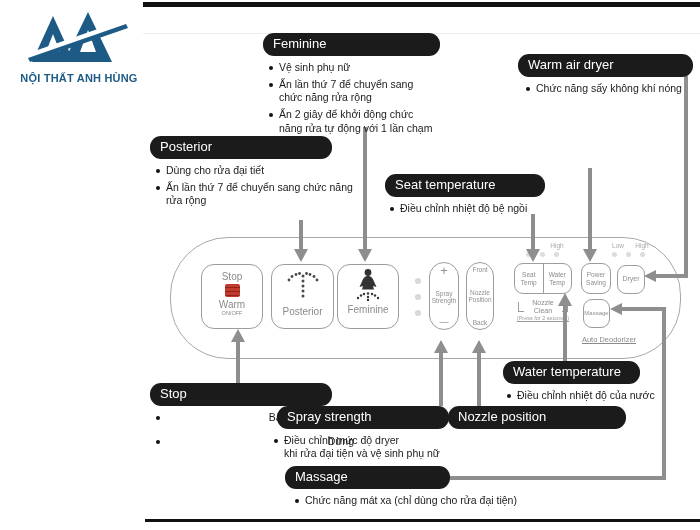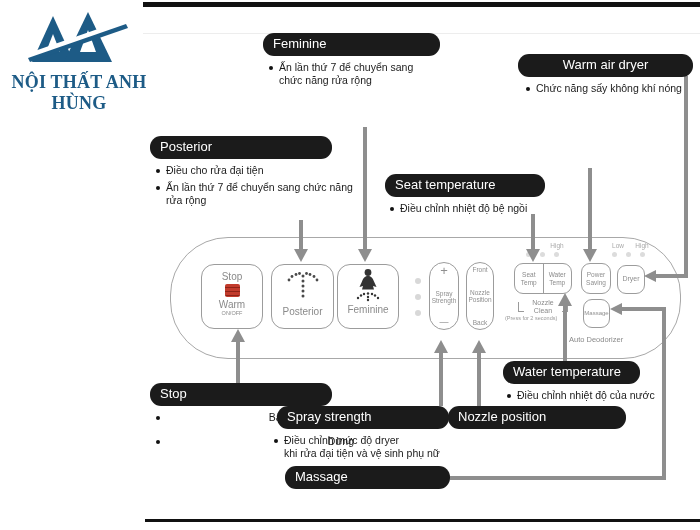--- a/index.html
+++ b/index.html
@@ -6,21 +6,21 @@
   body{font-family:"Liberation Sans","DejaVu Sans",sans-serif;background:#fff;}
   #canvas{position:relative;width:700px;height:530px;background:#fff;overflow:hidden;}
 
   .abs{position:absolute;}
 
   
   .rule{position:absolute;background:#111;}
 
   
   #logo-text{position:absolute;left:0px;top:72px;width:158px;text-align:center;
-    font-weight:bold;font-size:18px;letter-spacing:.2px;color:#1d5b86;font-family:Liberation Serif, serif;}
+    font-weight:bold;font-size:11px;letter-spacing:.2px;color:#1d5b86;}
 
   
   .callout{position:absolute;z-index:3;}
   .co-head{background:#1b1b1b;color:#fff;font-size:13px;line-height:18px;
     padding:2px 10px 3px 10px;border-radius:11px;box-sizing:border-box;white-space:nowrap;}
   .co-list{list-style:none;margin:5px 0 0 4px;padding:0;font-size:10.5px;color:#1a1a1a;line-height:1.25;}
   .co-list li{position:relative;padding-left:12px;margin-bottom:4px;white-space:pre-line;}
   .co-list li::before{content:"";position:absolute;left:2px;top:4.5px;width:4px;height:4px;
     border-radius:50%;background:#111;}
 
@@ -29,21 +29,21 @@
     border:1.5px solid #a8a8a8;border-radius:58px;background:#fff;z-index:1;box-sizing:border-box;}
   .btn{position:absolute;border:1.5px solid #9c9c9c;border-radius:13px;background:#fff;
     color:#8a8a8a;text-align:center;box-sizing:border-box;}
   .btn-sm{border-radius:9px;font-size:6.5px;line-height:1.15;display:flex;
     align-items:center;justify-content:center;color:#8f8f8f;}
   .pill{border-radius:15px;font-size:6.5px;display:flex;flex-direction:column;
     align-items:center;justify-content:space-between;padding:3px 0;color:#8f8f8f;}
   .led{position:absolute;width:6px;height:6px;border-radius:50%;background:#d8d8d8;}
   .led-s{position:absolute;width:5px;height:5px;border-radius:50%;background:#dcdcdc;}
   .led-label{position:absolute;font-size:6.5px;color:#a9a9a9;width:30px;text-align:center;}
-  .tinytext{position:absolute;color:#8a8a8a;}
+  .tinytext{position:absolute;color:#8a8a8a;text-align:center;text-decoration:underline;}
 
   
   .vline{position:absolute;width:4px;background:#8e8e8e;z-index:2;}
   .hline{position:absolute;height:4px;background:#8e8e8e;z-index:2;}
   .arr{position:absolute;width:0;height:0;z-index:2;}
   .arr-down{border-left:7px solid transparent;border-right:7px solid transparent;border-top:13px solid #8e8e8e;}
   .arr-up{border-left:7px solid transparent;border-right:7px solid transparent;border-bottom:13px solid #8e8e8e;}
   .arr-left{border-top:6px solid transparent;border-bottom:6px solid transparent;border-right:12px solid #8e8e8e;}
 
   .bracket-l{width:5px;height:9px;border-left:1px solid #9a9a9a;border-bottom:1px solid #9a9a9a;}
@@ -209,37 +209,40 @@
 
   <div class="vline" style="left:477px;top:353px;height:53px;"></div>
   <div class="arr arr-up" style="left:472px;top:340px;"></div>
 
   <div class="vline" style="left:563px;top:305px;height:56px;"></div>
   <div class="arr arr-up" style="left:558px;top:293px;"></div>
 
   <div class="callout" style="left:263px;top:33px;">
     <div class="co-head" style="width:177px;">Feminine</div>
     <ul class="co-list" style="width:180px;">
+      <li>Vệ sinh phụ nữ</li>
       <li>Ấn lần thứ 7 để chuyển sang
 chức năng rửa rộng</li>
+      <li>Ấn 2 giây để khởi động chức
+năng rửa tự động với 1 lần chạm</li>
     </ul>
   </div>
 
   <div class="callout" style="left:518px;top:54px;">
-    <div class="co-head" style="width:175px;text-align:center;">Warm air dryer</div>
+    <div class="co-head" style="width:175px;">Warm air dryer</div>
     <ul class="co-list" style="width:178px;margin-left:6px;">
       <li>Chức năng sấy không khí nóng</li>
     </ul>
   </div>
 
 
   <div class="callout" style="left:150px;top:136px;">
     <div class="co-head" style="width:182px;">Posterior</div>
     <ul class="co-list" style="width:225px;">
-      <li>Điều cho rửa đại tiện</li>
+      <li>Dùng cho rửa đại tiết</li>
       <li>Ấn lần thứ 7 để chuyển sang chức năng
 rửa rộng</li>
     </ul>
   </div>
 
   <div class="callout" style="left:385px;top:174px;">
     <div class="co-head" style="width:160px;">Seat temperature</div>
     <ul class="co-list" style="width:180px;margin-left:3px;">
       <li>Điều chỉnh nhiệt độ bệ ngồi</li>
     </ul>
@@ -267,15 +270,18 @@
 khi rửa đại tiện và vệ sinh phụ nữ</li>
     </ul>
   </div>
 
   <div class="callout" style="left:448px;top:406px;">
     <div class="co-head" style="width:178px;">Nozzle position</div>
   </div>
 
   <div class="callout" style="left:285px;top:466px;">
     <div class="co-head" style="width:165px;">Massage</div>
+    <ul class="co-list" style="width:250px;margin-left:8px;">
+      <li>Chức năng mát xa (chỉ dùng cho rửa đại tiện)</li>
+    </ul>
   </div>
 
 </div>
 
 </body></html>

